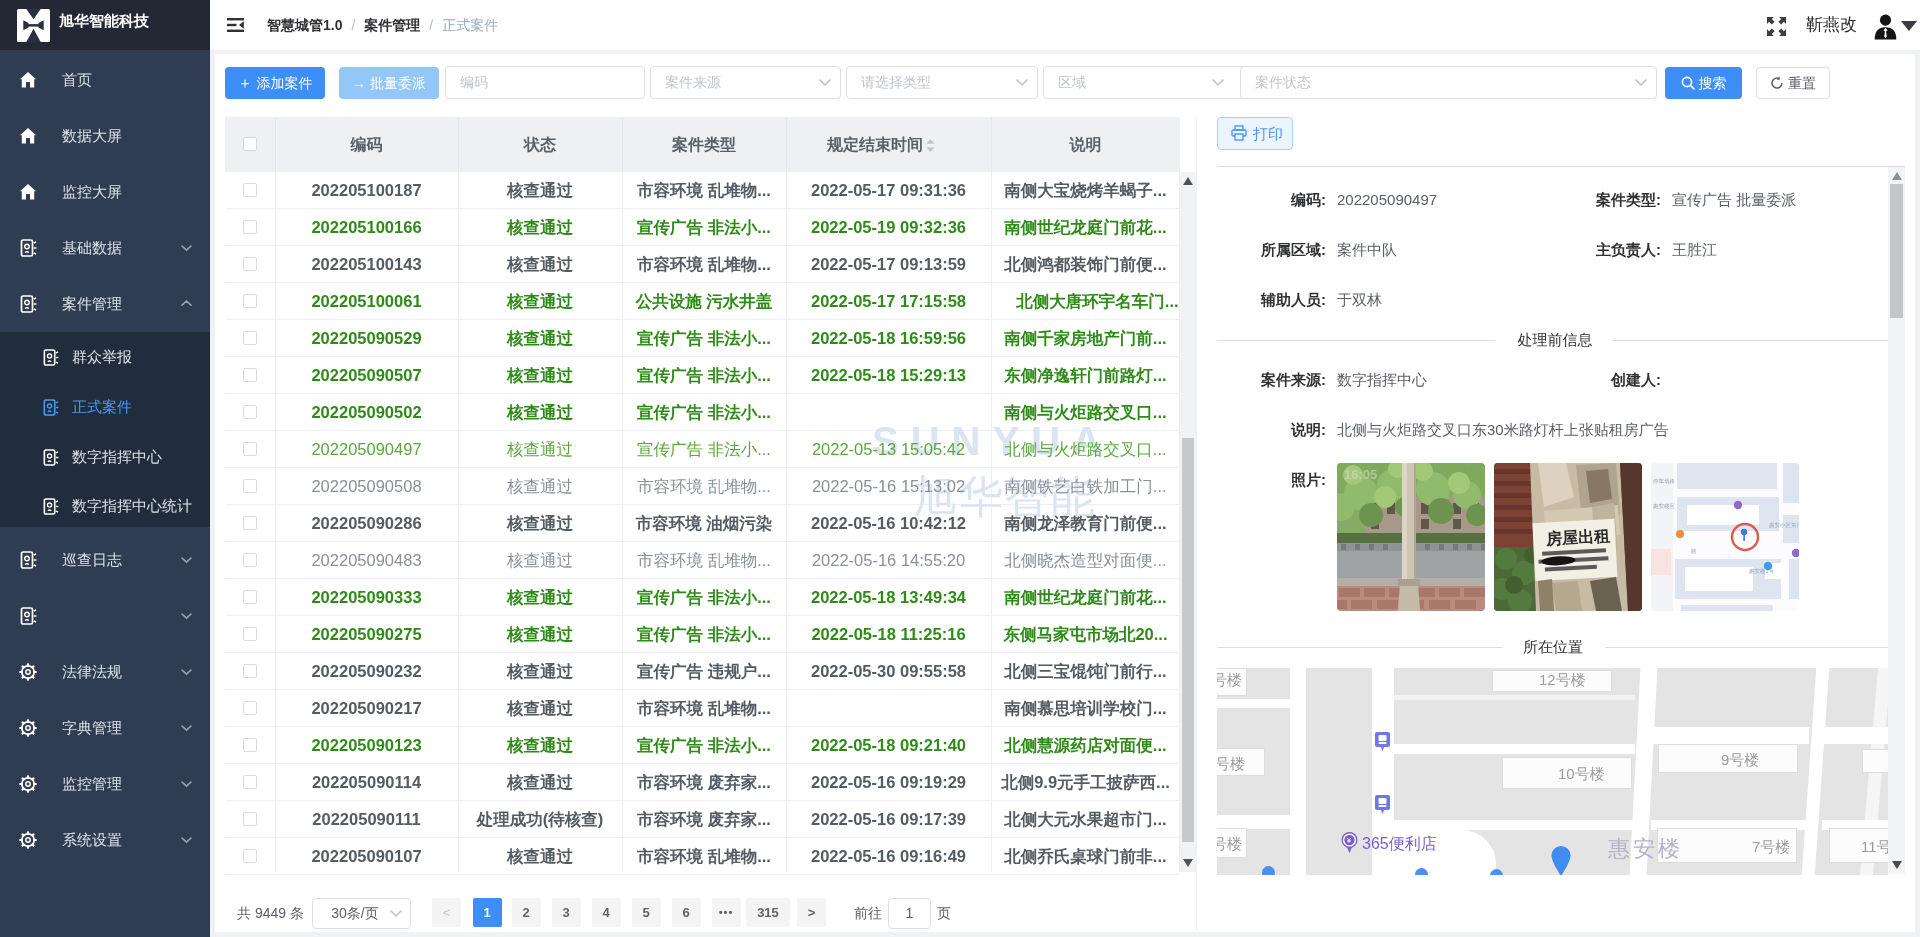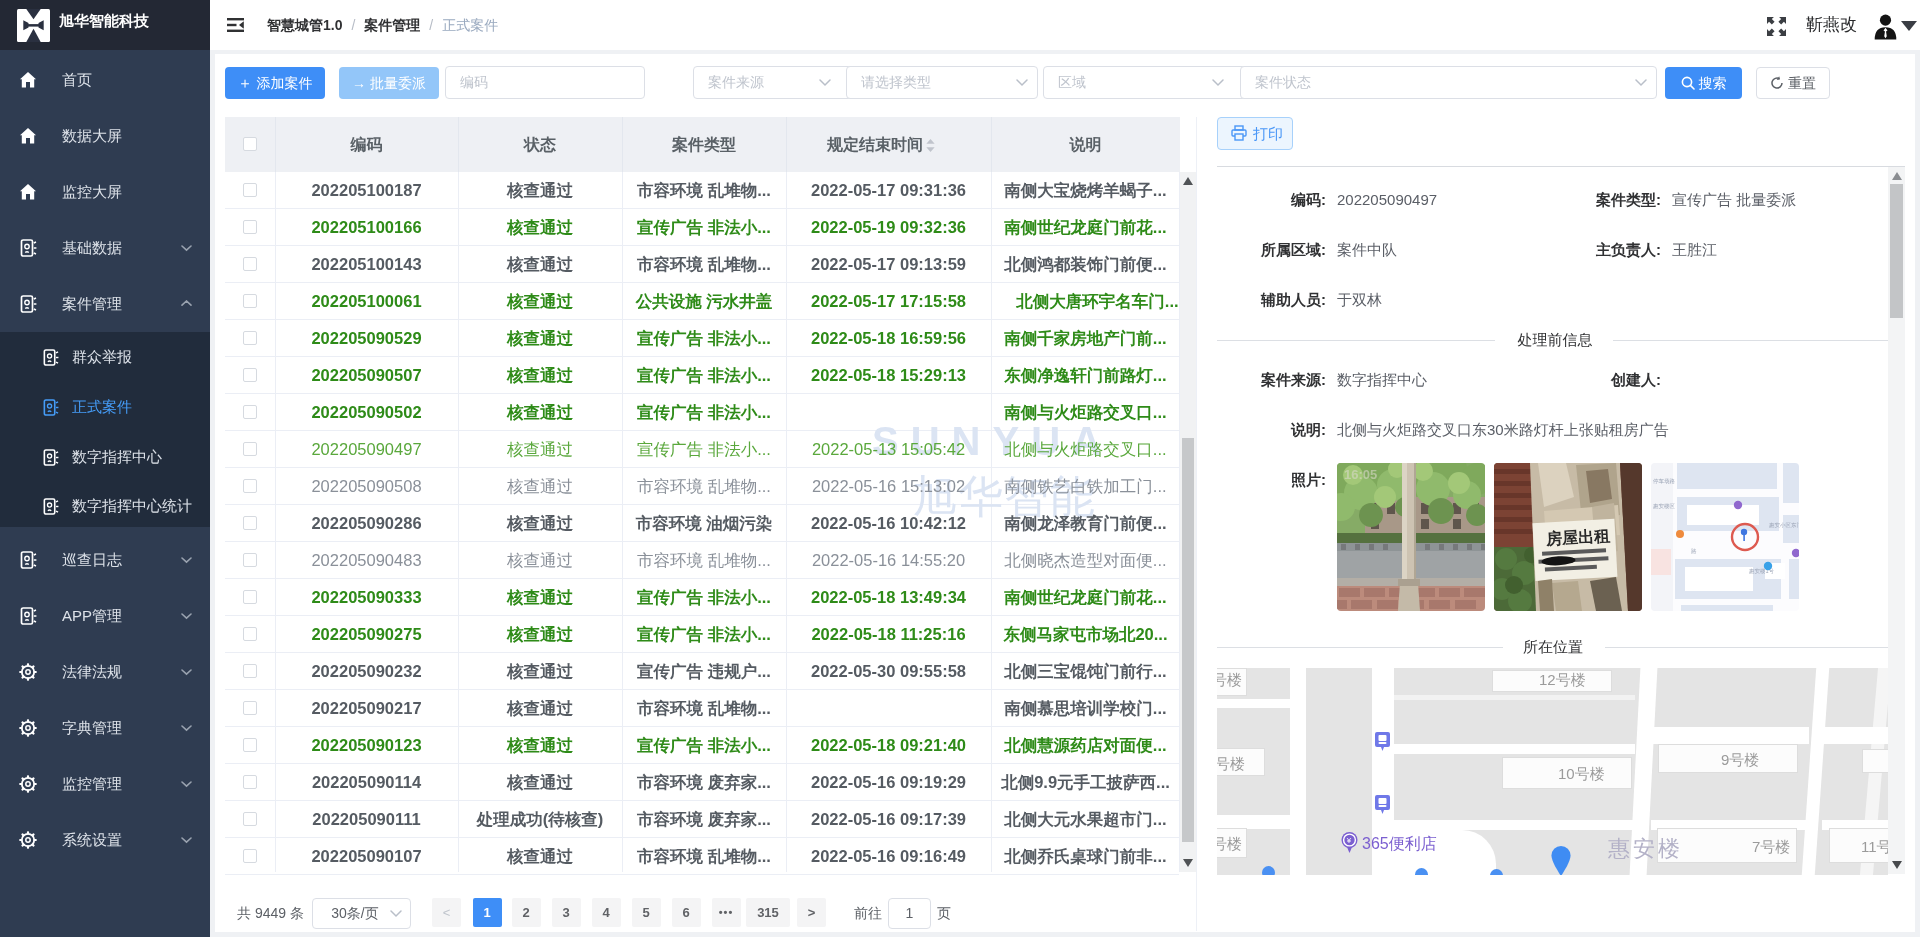--- a/index.html
+++ b/index.html
@@ -119,23 +119,20 @@
         <path d="M6.2 13.5 Q8 11.8 9.8 13.5" fill="none" stroke="#ffffff" stroke-width="1.4"></path>
         <g stroke="#ffffff" stroke-width="1.5">
           <line x1="14.8" y1="4" x2="17" y2="3"></line>
           <line x1="14.8" y1="9" x2="17.4" y2="9"></line>
           <line x1="14.8" y1="14" x2="17" y2="15"></line>
         </g>
       </svg>
       <svg class="abs" style="left:181px;top:557px" width="11" height="7" viewBox="0 0 11 7">
         <path d="M1 1 L5.5 5.2 L10 1" fill="none" stroke="#99a2af" stroke-width="1.6" stroke-linecap="round"></path>
       </svg>
-      <div class="menu-item" style="top:588px">
-        <span class="txt">APP管理</span>
-      </div>
       <svg class="abs" style="left:19px;top:607px" width="18" height="18" viewBox="0 0 18 18">
         <rect x="2.5" y="1" width="11" height="16" rx="1.6" fill="none" stroke="#ffffff" stroke-width="1.7"></rect>
         <circle cx="8" cy="7.5" r="2.2" fill="none" stroke="#ffffff" stroke-width="1.4"></circle>
         <path d="M6.2 13.5 Q8 11.8 9.8 13.5" fill="none" stroke="#ffffff" stroke-width="1.4"></path>
         <g stroke="#ffffff" stroke-width="1.5">
           <line x1="14.8" y1="4" x2="17" y2="3"></line>
           <line x1="14.8" y1="9" x2="17.4" y2="9"></line>
           <line x1="14.8" y1="14" x2="17" y2="15"></line>
         </g>
       </svg>
@@ -295,21 +292,21 @@
       </svg>
 <svg class="abs" style="left:1691px;top:21px" width="16" height="10" viewBox="0 0 13 8">
         <path d="M0 0 L13 0 L6.5 8 Z" fill="#3a3d44"></path>
       </svg>
 </div>
 <div class="content"></div>
     <div class="card"></div>
     <div class="btn" style="left:225px;width:100px;background:#3e8ef7;color:#fff;"><span style="font-size:15px;font-weight:400;">＋</span> 添加案件</div>
     <div class="btn" style="left:339px;width:100px;background:#93c6f9;color:#fff;">→ 批量委派</div>
     <div class="f-in" style="left:445px;width:200px;">编码</div>
-    <div class="f-in" style="left:650px;width:191px;margin-left:43px;">案件来源</div>
+    <div class="f-in" style="left:650px;width:191px;">案件来源</div>
     <svg class="abs" style="left:819px;top:79px" width="12" height="8" viewBox="0 0 12 8">
       <path d="M1 1 L6 6 L11 1" fill="none" stroke="#b9bfc9" stroke-width="1.5" stroke-linecap="round"></path>
     </svg>
     <div class="f-in" style="left:846px;width:192px;">请选择类型</div>
     <svg class="abs" style="left:1016px;top:79px" width="12" height="8" viewBox="0 0 12 8">
       <path d="M1 1 L6 6 L11 1" fill="none" stroke="#b9bfc9" stroke-width="1.5" stroke-linecap="round"></path>
     </svg>
     <div class="f-in" style="left:1043px;width:220px;">区域</div>
     <svg class="abs" style="left:1212px;top:79px" width="12" height="8" viewBox="0 0 12 8">
       <path d="M1 1 L6 6 L11 1" fill="none" stroke="#b9bfc9" stroke-width="1.5" stroke-linecap="round"></path>

